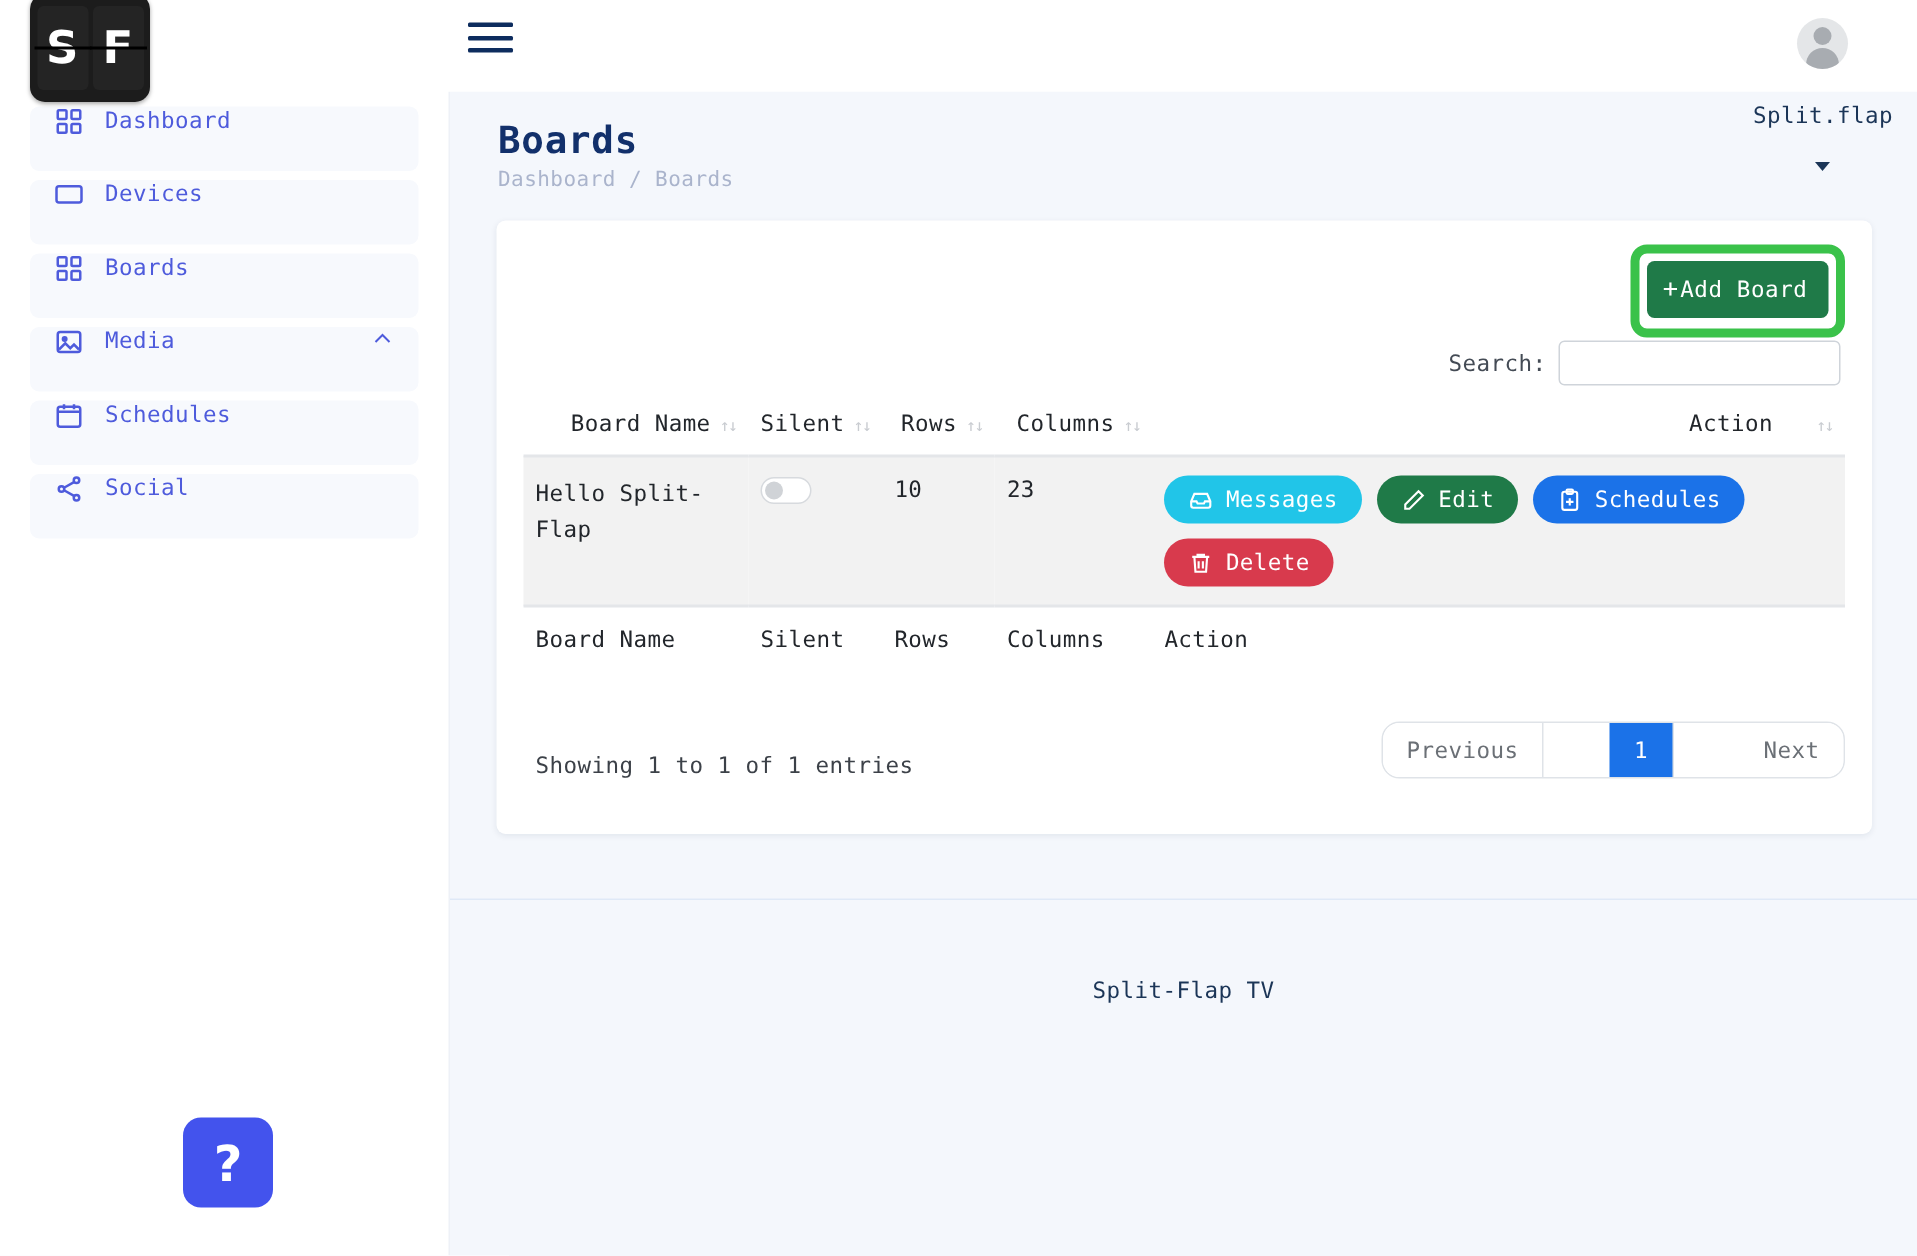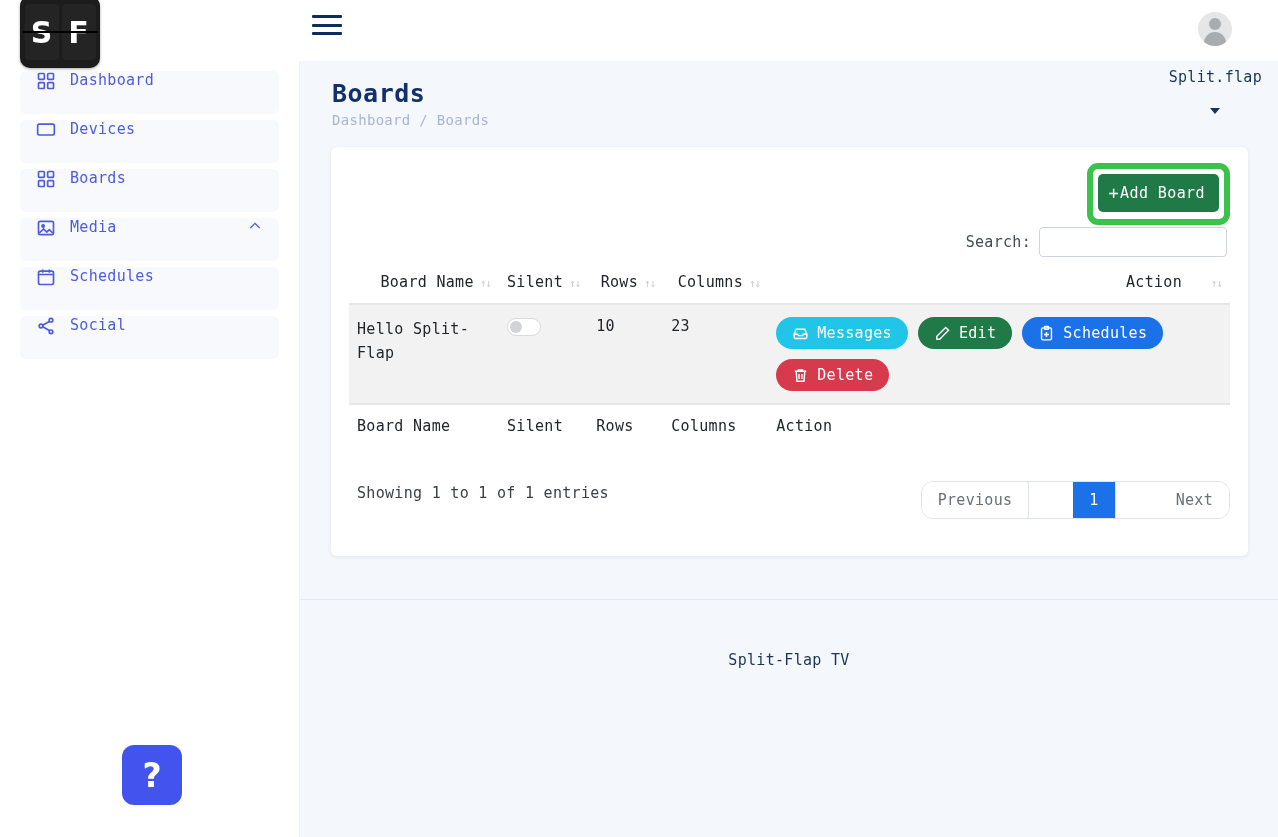--- a/index.html
+++ b/index.html
@@ -177,21 +177,21 @@
     color: #ffffff; font-size: 15px; letter-spacing: .3px;
     cursor: pointer; font-family: inherit; white-space: nowrap;
   }
   .btn svg { display: block; }
   .btn-messages  { background: #21c5e8; }
   .btn-edit      { background: #1f7a48; justify-content: space-between; }
   .btn-duplicate { background: #1b72e8; }
   .btn-delete    { background: #d83a4d; }
 
   .info-row {
-    display: flex; align-items: center; justify-content: space-between;
+    display: flex; align-items: flex-end; justify-content: space-between;
     margin-top: 20px;
   }
   .showing { font-size: 15px; color: #3c4148; letter-spacing: .3px; padding-left: 8px; }
   .pagination {
     display: flex; border: 1px solid #dfe3e8; border-radius: 12px; overflow: hidden;
     margin-top: 14px;
     gap: 44px;
   }
   .page-btn {
     padding: 9px 16px; font-size: 15px; color: #6b7076; background: #ffffff;

